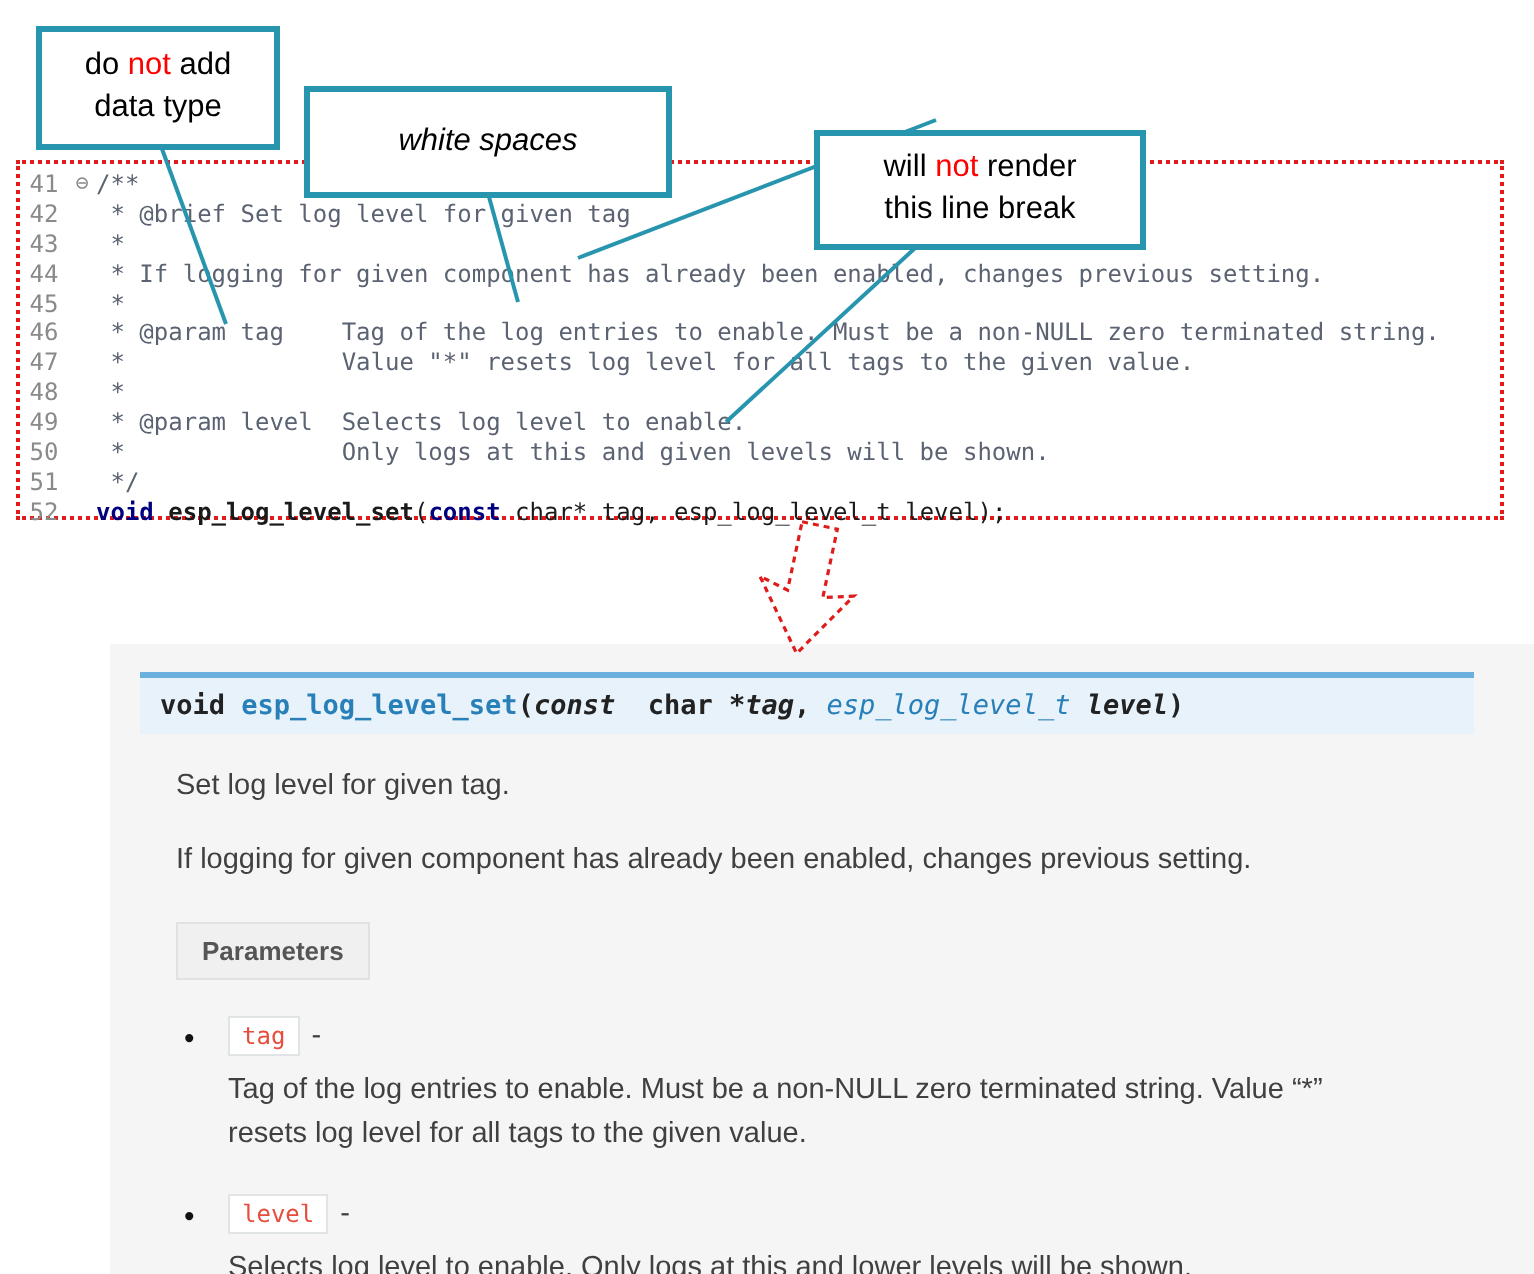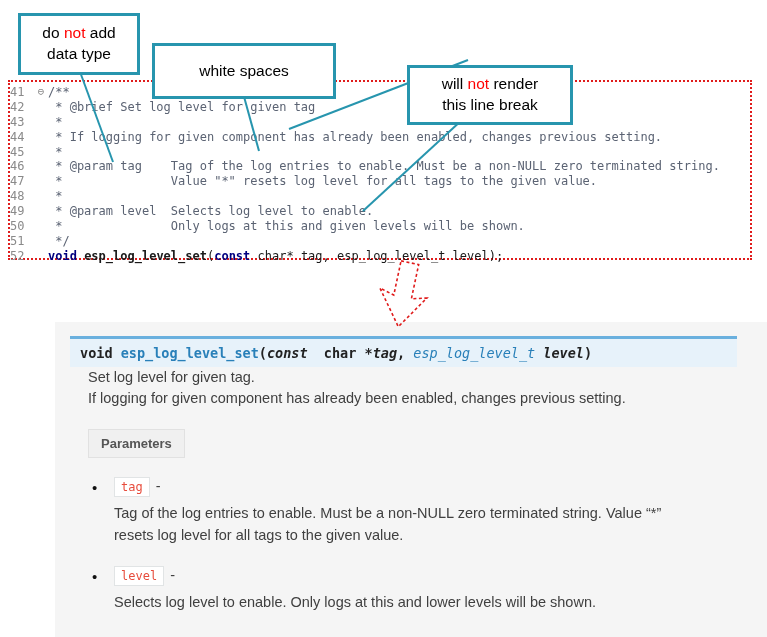--- a/index.html
+++ b/index.html
@@ -15,42 +15,42 @@
 
   
   #overlay{position:absolute;left:0;top:0;z-index:5;pointer-events:none;}
 
   
   #code-block{position:absolute;left:8px;top:80px;width:744px;height:180px;
               border:2px dotted #e01b1b;background:#fff;z-index:1;
               font-family:"DejaVu Sans Mono",monospace;font-size:12px;line-height:14.9px;
               padding-top:3px;box-sizing:border-box;}
   .cl{display:flex;height:14.9px;}
-  .ln{width:24px;text-align:left;color:#8a8a8a;flex:0 0 auto;}
+  .ln{width:24px;text-align:center;color:#8a8a8a;flex:0 0 auto;}
   .fold{width:14px;text-align:center;color:#8a8a8a;font-size:11px;flex:0 0 auto;}
   .ct{white-space:pre;color:#5b6373;}
   .kw{font-weight:bold;color:#00007f;}
   .fn{font-weight:bold;color:#1a1a1a;}
   .pl{color:#1a1a1a;}
 
   
   #doc-panel{position:absolute;left:55px;top:322px;width:712px;height:315px;
              background:#f5f5f5;z-index:2;box-sizing:border-box;}
   #sig-bar{margin:14px 30px 0 15px;background:#e7f2fa;border-top:3px solid #6ab0de;
            padding:6px 10px;font-family:"DejaVu Sans Mono",monospace;font-size:13.5px;
            white-space:pre;color:#222;}
   .sg-kw{font-weight:bold;color:#222;}
   .sg-name{font-weight:bold;color:#2980b9;}
   .sg-const{font-weight:bold;font-style:italic;color:#222;}
   .sg-plain{font-weight:bold;color:#222;}
   .sg-type{color:#2980b9;font-style:italic;}
   .sg-param{font-weight:bold;font-style:italic;color:#222;}
 
   #doc-body{margin:0 40px 0 33px;color:#404040;font-size:14.5px;}
-  .doc-para{margin-top:0;line-height:1.45;}
+  .doc-para{margin-top:16px;line-height:1.45;}
   #params-box{margin-top:20px;display:inline-block;background:#f0f0f0;
               border:1px solid #e1e1e1;padding:6px 12px;font-weight:bold;
               font-size:13px;color:#555;}
   .param{margin-top:20px;padding-left:26px;position:relative;}
   .param .bullet{position:absolute;left:4px;top:1px;font-size:15px;color:#111;}
   .lit{font-family:"DejaVu Sans Mono",monospace;font-size:12px;color:#e74c3c;
        background:#fff;border:1px solid #e1e4e5;padding:2px 6px;}
   .dash{margin-left:6px;color:#404040;}
   .desc{margin-top:9px;line-height:1.5;max-width:565px;}
 </style>
@@ -65,21 +65,21 @@
     <line x1="468" y1="60" x2="289" y2="129" stroke="#2795ae" stroke-width="2"></line>
     <line x1="463" y1="119" x2="363" y2="211" stroke="#2795ae" stroke-width="2"></line>
     <path d="M394 262 L412 262 L412 297 L427 293 L405 327 L379 293 L394 297 Z" transform="rotate(12 403 295)" fill="none" stroke="#e01b1b" stroke-width="1.6" stroke-dasharray="3 2.5"></path>
   </svg>
 
   <div class="callout" style="left:18px;top:13px;width:116px;height:56px;">
     <span class="co-line"><span>do </span><span class="red">not</span><span> add</span></span>
     <span class="co-line">data type</span>
   </div>
 
-  <div class="callout" style="left:152px;top:43px;width:178px;height:50px;">
+  <div class="callout" style="left:152px;top:43px;width:178px;height:50px;font-style:italic;">
     <span class="co-line">white spaces</span>
   </div>
 
 
   <div class="callout" style="left:407px;top:65px;width:160px;height:54px;">
     <span class="co-line"><span>will </span><span class="red">not</span><span> render</span></span>
     <span class="co-line">this line break</span>
   </div>
 
   <div id="code-block">

